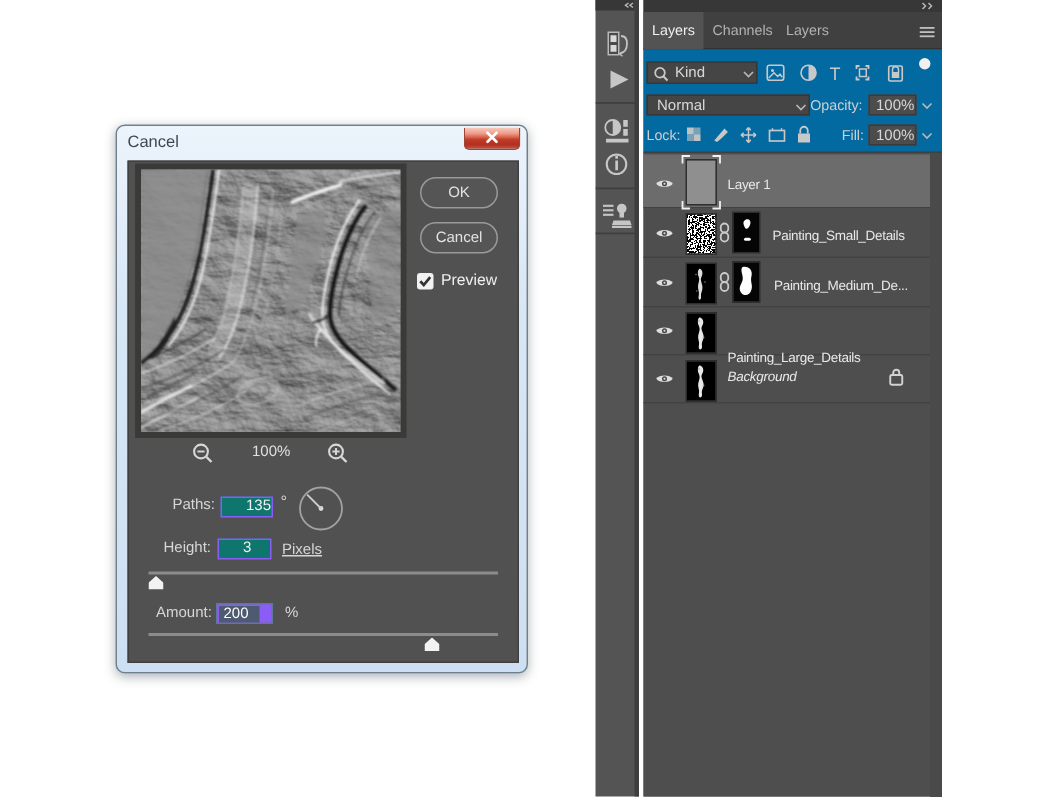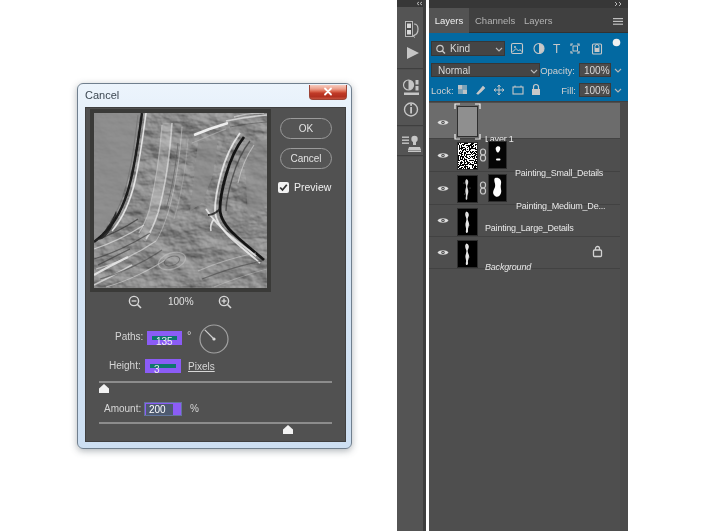--- a/index.html
+++ b/index.html
@@ -20,22 +20,22 @@
   .pbtn { left:194px; width:52px; height:21px; border:1px solid #9a9a9a; border-radius:11px;
           background:#555555; color:#e2e2e2; font-size:10px; text-align:center; line-height:19px; }
   #okbtn { top:10px; }
   #cancelbtn { top:40px; }
   #chk { left:192px; top:74px; width:11px; height:11px; background:#f2f2f2; border-radius:2px; }
   #chk svg { position:absolute; left:0; top:0; }
   #chklbl { left:208px; top:73px; font-size:10.5px; color:#f0f0f0; }
   #zoomrow { left:0px; top:186px; width:190px; height:16px; }
   #pct { left:82px; top:188px; font-size:10px; color:#e0e0e0; }
   .lbl { font-size:10px; color:#d6d6d6; }
-  .fld { background:#0f766e; border:5px solid #8b5cf6; color:#f0f0f0; font-size:10px;
-         line-height:12px; padding-left:4px; }
+  .fld { background:#0f766e; border:1px solid #8b5cf6; color:#f0f0f0; font-size:10px;
+         line-height:12px; padding-left:16px; }
   #anglbl { left:29px; top:223px; }
   #angfld { left:61px; top:223px; width:35px; height:14px; }
   #deg { left:101px; top:221px; font-size:11px; color:#d6d6d6; }
   #dial { left:112px; top:215px; }
   #hgtlbl { left:23px; top:252px; }
   #hgtfld { left:59px; top:251px; width:36px; height:14px; }
   #pxlbl { left:102px; top:253px;text-decoration:underline; }
   .track { left:13px; width:233px; height:2px; background:#8c8c8c; }
   #trk1 { top:273px; }
   #trk2 { top:314px; }
@@ -54,21 +54,21 @@
   #panel { left:429px; top:0px; width:199px; height:531px; background:#515151; }
   #paneltop { position:absolute; left:0; top:0; width:100%; height:8px; background:#373737; }
   #tabbar { position:absolute; left:0; top:8px; width:100%; height:25px; background:#404040; border-bottom:1px solid #323232; }
   #tab-layers { position:absolute; left:0; top:0px; width:40px; height:25px; background:#535353;
                 color:#f0f0f0; font-size:9.5px; text-align:center; line-height:25px; }
   .tabtxt { position:absolute; top:0; height:25px; line-height:25px; font-size:9.5px; color:#b2b2b2; }
   #ctrl { position:absolute; left:0; top:33px; width:100%; height:68px; background:#0369a1; }
   .pfld { position:absolute; background:#454545; border:1px solid #373737; color:#d8d8d8; font-size:10px; }
   #rows { position:absolute; left:0; top:101px; width:100%; height:430px; background:#4e4e4e; border-top:1px solid #404040; }
   .lrow { position:absolute; left:0; width:100%; border-bottom:1px solid #424242; }
-  .lname { position:absolute; font-size:9px; color:#e8e8e8; letter-spacing:-0.2px;margin-top:16px; }
+  .lname { position:absolute; font-size:9px; color:#e8e8e8; letter-spacing:-0.2px; }
   .thumbL { position:absolute; left:29px; width:19px; background:#000; outline:1px solid #2e2e2e; }
   .maskL { position:absolute; left:60px; width:17px; background:#050505; outline:1px solid #2e2e2e; }
 </style>
 </head>
 <body>
 
 <div class="abs" id="dlg">
   <div class="abs" id="dlg-title">Cancel</div>
   <div class="abs" id="closebtn">
       <svg width="36" height="13" style="position:absolute;left:0;top:0">
@@ -426,21 +426,21 @@
       <path d="M6,3 C10,2 13,5 12,9 C11,13 13,15 12,18 C11,22 7,23 5,20 C3,17 5,15 6,12 C7,9 4,5 6,3 Z" fill="#fff"></path>
     </svg>
     <div class="lname" style="left:87px;top:83px;">Painting_Medium_De...</div>
 
     <svg class="thumbL" style="top:107px;height:26px;" width="19" height="26">
       <rect width="19" height="26" fill="#000"></rect>
       <path d="M8.5,2.5 C11,3.5 11.5,6 10,8.5 C9,10.5 10.5,12 11,14.5 C11.5,17 9.5,19 10,21.5 C10.3,23 9.5,24 8.8,24 C7.8,24 7.6,22.5 8,21 C8.5,19 7,17 7.5,14.5 C8,12.5 9,10.5 8,8.5 C7,6.5 6.8,3.5 8.5,2.5 Z" fill="#e8e8e8"></path>
       <circle cx="8" cy="5" r="0.7" fill="#bbb"></circle>
         <circle cx="11" cy="16" r="0.6" fill="#aaa"></circle>
     </svg>
-    <div class="lname" style="left:56px;top:105px;">Painting_Large_Details</div>
+    <div class="lname" style="left:56px;top:131px;">Painting_Large_Details</div>
 
     <svg class="thumbL" style="top:139px;height:26px;" width="19" height="26">
       <rect width="19" height="26" fill="#000"></rect>
       <path d="M8.5,2.5 C11,3.5 11.5,6 10,8.5 C9,10.5 10.5,12 11,14.5 C11.5,17 9.5,19 10,21.5 C10.3,23 9.5,24 8.8,24 C7.8,24 7.6,22.5 8,21 C8.5,19 7,17 7.5,14.5 C8,12.5 9,10.5 8,8.5 C7,6.5 6.8,3.5 8.5,2.5 Z" fill="#e8e8e8"></path>
       <circle cx="8" cy="5" r="0.7" fill="#bbb"></circle>
         <circle cx="11" cy="16" r="0.6" fill="#aaa"></circle>
     </svg>
     <div class="lname" style="left:56px;top:144px;font-style:italic;">Background</div>
     <svg class="abs" style="left:163px;top:143px" width="11" height="13">
       <rect x="1.5" y="5" width="8" height="6.5" rx="1" fill="none" stroke="#d2d2d2" stroke-width="1.3"></rect>

